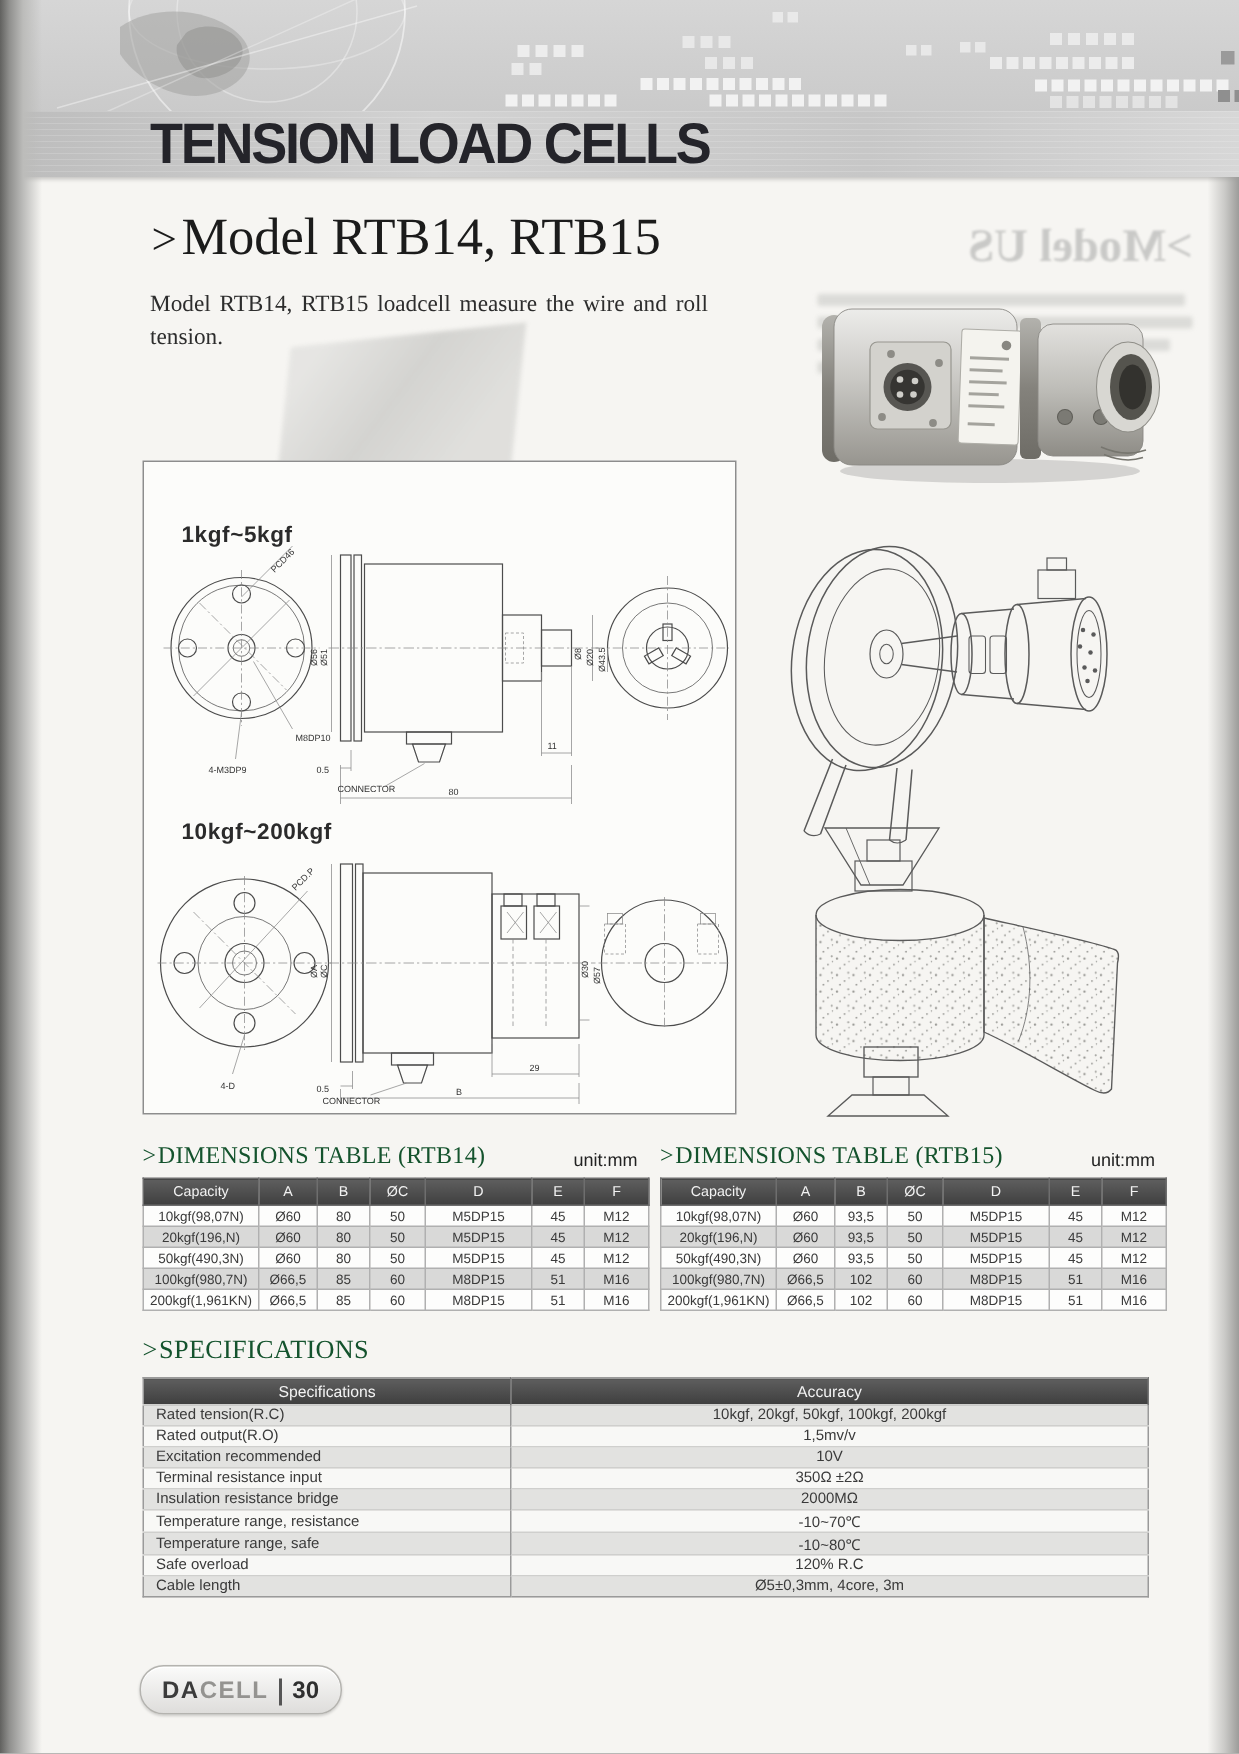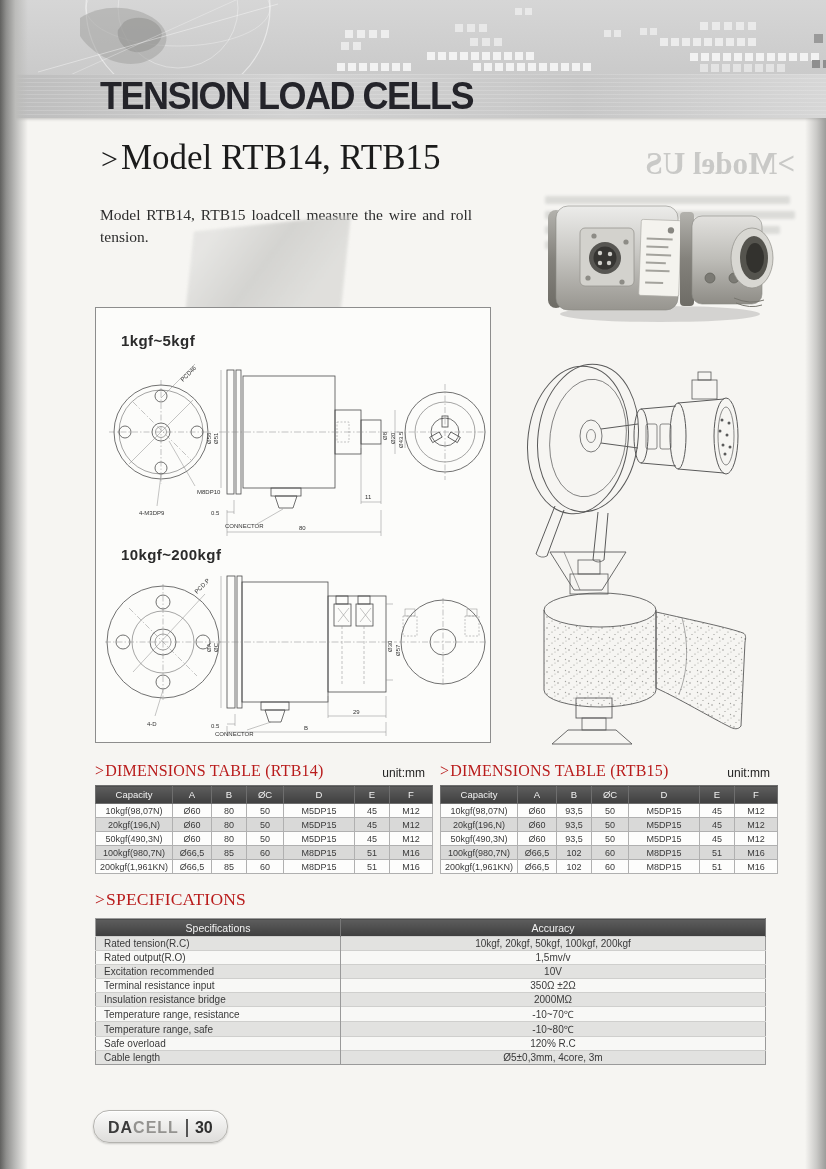--- a/index.html
+++ b/index.html
@@ -21,47 +21,47 @@
   
   .left-strip{position:absolute;left:0;top:0;width:28px;height:1169px;z-index:40;
           background:linear-gradient(to right,#61615f,#8f8f8d 22%,#bcbcba 55%,rgba(240,239,236,0));}
   .right-strip{position:absolute;right:0;top:118px;width:21px;height:1051px;z-index:40;
           background:linear-gradient(to right,rgba(170,170,168,0),rgba(158,158,156,.5) 55%,#9c9c9a);}
 
   
   h2.stitle{position:absolute;left:101px;top:138px;margin:0;font-family:"Liberation Serif",serif;
           font-weight:400;font-size:35px;color:#1b1b1b;}
   h2.stitle .marker{font-size:30px;margin-right:3px;}
-  p.desc{position:absolute;left:100px;top:204px;width:372px;margin:0;
+  p.desc{position:absolute;left:100px;top:192px;width:372px;margin:0;
           font:15.5px/1.45 "Liberation Serif",serif;color:#2d2d2d;text-align:justify;}
 
   
   .ghost-title{position:absolute;left:560px;top:146px;width:235px;white-space:nowrap;
           font:700 31px "Liberation Serif",serif;color:#c9c9c7;transform:scaleX(-1);filter:blur(.6px);}
   .ghost-line{position:absolute;height:8px;background:#dbdbd8;filter:blur(1.4px);border-radius:2px;}
   .ghost-box{position:absolute;left:188px;top:224px;width:158px;height:100px;opacity:.6;filter:blur(1.5px);
           background:linear-gradient(125deg,#dcdcda 10%,#bebebb 45%,#d2d2cf 80%);
           transform:rotate(-6deg) skewX(-12deg);}
 
   
   .photo{position:absolute;left:542px;top:186px;}
   .pulley{position:absolute;left:498px;top:336px;}
   .roll{position:absolute;left:512px;top:548px;}
 
   
   .draw-box{position:absolute;left:95px;top:307px;width:394px;height:434px;
           border:1px solid #8d8d8d;background:#fcfcfa;}
   .range-label{position:absolute;left:25px;font:600 15px "Liberation Sans",sans-serif;
           color:#2b2b2b;letter-spacing:.4px;}
-  .range-label.l1{top:24px;text-align:center;} .range-label.l2{top:238px;}
+  .range-label.l1{top:40px;text-align:center;} .range-label.l2{top:238px;}
   .d1{position:absolute;left:3px;top:44px;} .d2{position:absolute;left:3px;top:256px;}
   .dlabel text{font-family:"Liberation Sans",sans-serif;font-size:6px;fill:#333;}
 
   
-  h3.tbl-title{font:400 16px "Liberation Serif",serif;color:#b91c1c;margin:0;letter-spacing:.2px;}
+  h3.tbl-title{font:400 16px "Liberation Serif",serif;color:#14532d;margin:0;letter-spacing:.2px;}
   h3.tbl-title .marker{margin-right:1px;}
   .unit{font:12px "Liberation Sans",sans-serif;color:#222;}
 
   
   .dim{position:absolute;top:762px;width:330px;}
   .dim.left{left:95px;} .dim.right{left:440px;}
   .sec-title-row{display:flex;justify-content:space-between;align-items:flex-end;margin-bottom:5px;}
   table.dim-table{width:330px;border-collapse:collapse;table-layout:fixed;
           font:9px "Liberation Sans",sans-serif;color:#3a3a3a;border:1px solid #8a8a8a;}
   .dim-table th{background:linear-gradient(#5e5e5e,#3f3f3f);color:#f2f2f2;font-weight:400;

